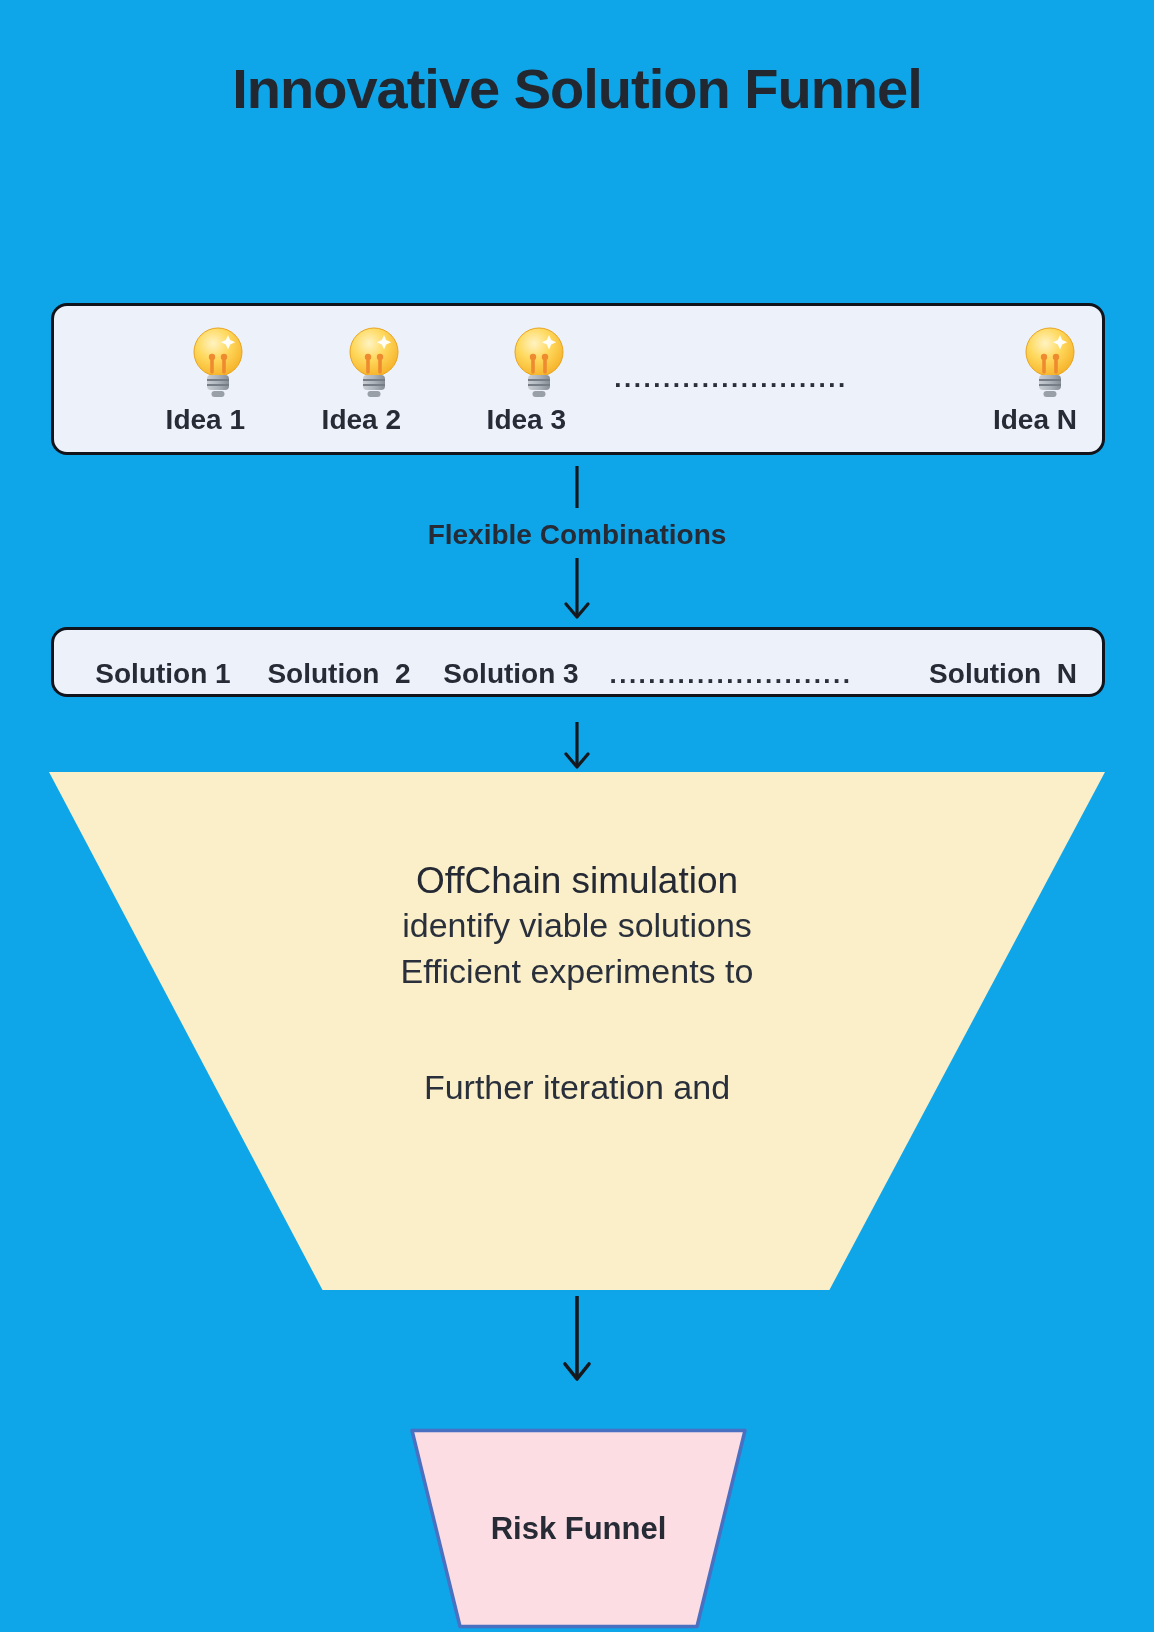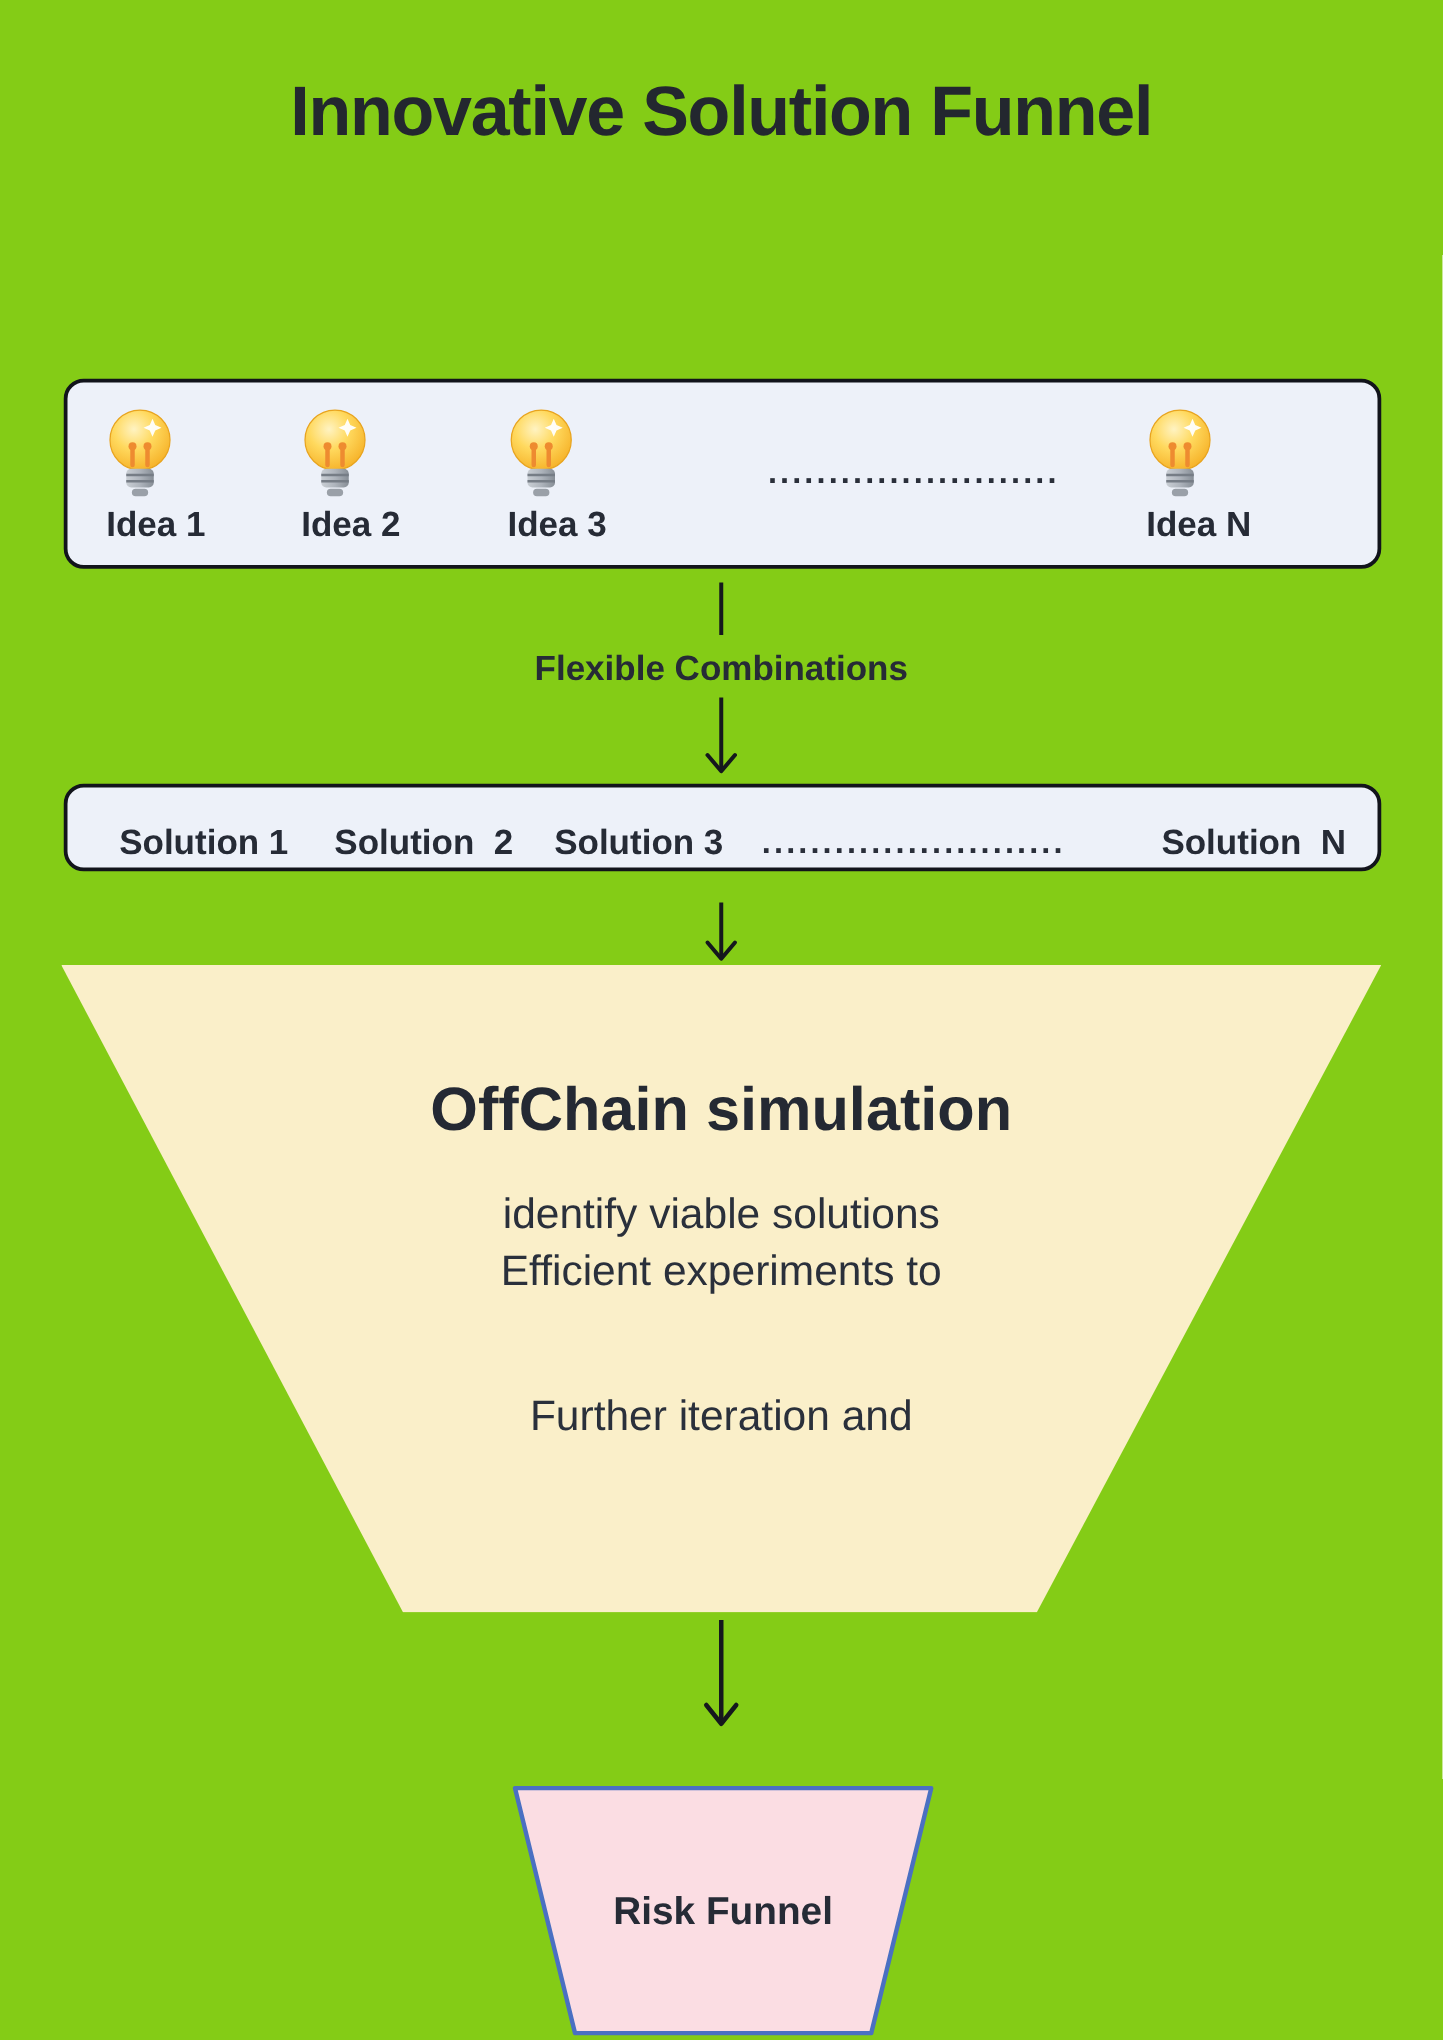--- a/index.html
+++ b/index.html
@@ -1,31 +1,31 @@
 <!DOCTYPE html>
 <html><head>
 <meta charset="utf-8">
 <style>
   html,body{margin:0;padding:0;background:#ffffff;}
   .canvas{
-    position:relative;width:1154px;height:1632px;margin:0 auto;background:#84cc16;
+    position:relative;width:1154px;height:1632px;margin:0 auto;background:#0ea5e9;
     font-family:"Liberation Sans", sans-serif;color:#262B36;overflow:hidden;
   }
   .page-title{
     position:absolute;left:0;top:56px;width:100%;text-align:center;
     font-size:56px;font-weight:800;letter-spacing:-1px;color:#23272F;margin:0;
   }
   
   .pill-box{
     position:absolute;left:51px;width:1054px;background:#EDF1F9;
     border:3.5px solid #12141B;border-radius:16px;box-sizing:border-box;
   }
   .ideas-box{top:303px;height:152px;}
   .solutions-box{top:627px;height:70px;}
-  .idea-item{position:absolute;transform:translateX(-50%);display:flex;flex-direction:column;align-items:flex-start;top:20px;width:160px;}
+  .idea-item{position:absolute;transform:translateX(-50%);display:flex;flex-direction:column;align-items:flex-end;top:20px;width:160px;}
   .bulb{width:54px;height:74px;display:block;}
   .idea-label{font-size:28px;font-weight:700;margin-top:4px;white-space:pre;}
   .dots{
     position:absolute;transform:translate(-50%,-50%);font-size:26px;font-weight:700;
     letter-spacing:2.5px;color:#2A2F3A;white-space:pre;
   }
   .ideas-box .dots{left:677px;top:72px;}
   .solutions-box .dots{left:677px;top:44px;}
   .solution-label{
     position:absolute;transform:translate(-50%,-50%);top:44px;
@@ -38,21 +38,21 @@
     font-size:28px;font-weight:700;margin:0;
   }
   
   .funnel{
     position:absolute;left:49px;top:772px;width:1056px;height:518px;
     background:#FAEFC9;
     -webkit-clip-path:polygon(0 0,100% 0,73.9% 100%,25.9% 100%);
     clip-path:polygon(0 0,100% 0,73.9% 100%,25.9% 100%);
   }
   .funnel-text{position:absolute;left:0;top:88px;width:100%;text-align:center;}
-  .funnel-title{font-size:49px;font-weight:700;margin:0 0 32px 0;color:#242933;}
+  .funnel-title{font-size:37px;font-weight:400;margin:0 0 0 0;color:#242933;}
   .funnel-line{font-size:34px;font-weight:400;line-height:46px;margin:0;color:#2A303B;}
   .funnel-gap{height:70px;}
   
   .risk{position:absolute;left:408px;top:1383px;width:341px;height:201px;margin-top:45px;}
   .risk-label{
     position:absolute;left:0;top:0;width:100%;text-align:center;line-height:201px;
     font-size:31px;font-weight:700;color:#262B36;
   }
 </style>
 </head>

